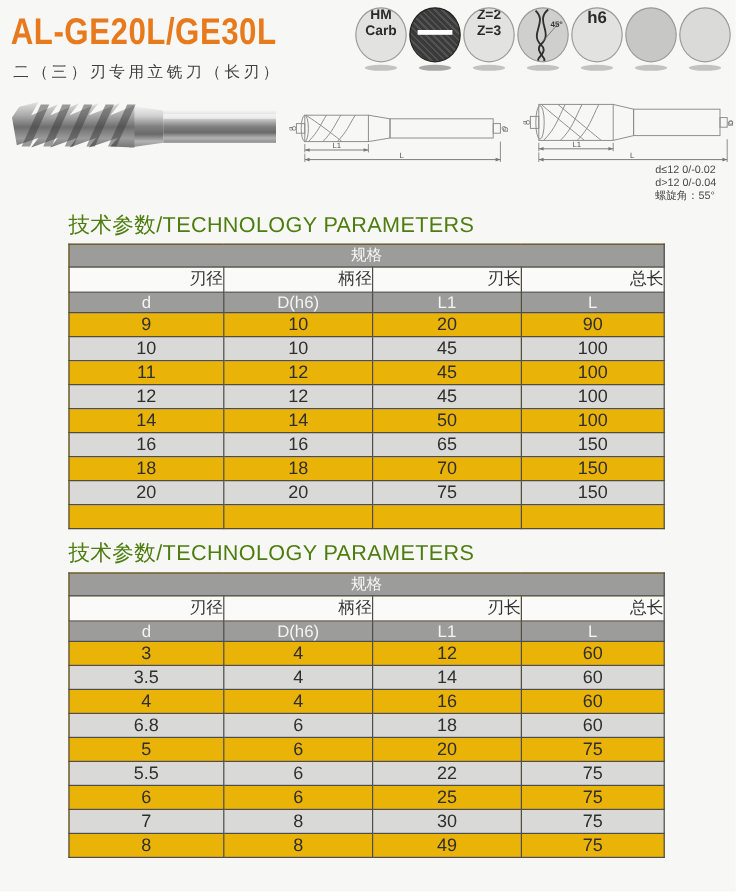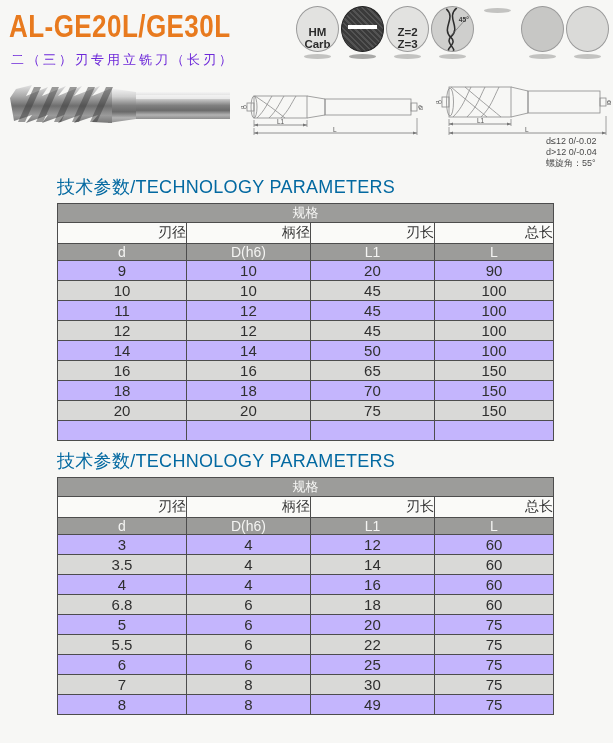--- a/index.html
+++ b/index.html
@@ -7,56 +7,56 @@
     position:relative;width:613px;height:743px;background:#f7f7f5;
     font-family:"Liberation Sans",sans-serif;overflow:hidden;color:#333;
   }
   
   .title{
     position:absolute;left:9px;top:9px;font-size:31px;font-weight:bold;
     color:#e87a1e;transform:scaleX(.84);transform-origin:left top;white-space:nowrap;
     letter-spacing:0.5px;
   }
   .subtitle{
-    position:absolute;left:11px;top:51px;font-size:13px;color:#6d28d9;letter-spacing:3px;
+    position:absolute;left:11px;top:51px;font-size:13px;color:#404040;letter-spacing:3px;
   }
   
   .badges{position:absolute;top:6px;right:3px;display:flex;}
   .badge{width:45px;text-align:center;}
   .circle{
     width:43px;height:46px;border-radius:50%;border:1px solid #9a9a9a;
     background:#e2e2e0;box-sizing:border-box;display:flex;flex-direction:column;
-    align-items:center;justify-content:flex-end;font-weight:bold;font-size:11.5px;
+    align-items:center;justify-content:flex-start;font-weight:bold;font-size:11.5px;
     color:#2b2b2b;line-height:1.1;position:relative;margin:0 auto;overflow:hidden;
   }
   .circle.medium{background:#c7c7c5;}
   .circle.lighter{background:#dadad8;}
   .circle.helix{background:#cfcfcd;padding:0;}
   .circle.carbon{
     background:#3a3a3a;border-color:#222;
     background-image:repeating-linear-gradient(45deg,rgba(255,255,255,.13) 0 1.5px,rgba(0,0,0,0) 1.5px 4px);
   }
   .carbon-bar{position:absolute;left:6px;right:6px;top:18px;height:4px;background:#fff;}
   .shadow{width:27px;height:5px;border-radius:50%;background:#c3c3c1;margin:2px auto 0;}
   .badge.dark .shadow{background:#a8a8a6;}
   
   .photo{position:absolute;left:8px;top:84px;width:224px;height:42px;}
   .drawing{position:absolute;}
   .d1{left:241px;top:84px;width:184px;height:52px;}
   .d2{left:436px;top:77px;width:176px;height:60px;}
   svg text{font-family:"Liberation Sans",sans-serif;}
   .notes{position:absolute;left:546px;top:136px;font-size:9px;color:#4a4a4a;line-height:11px;white-space:nowrap;}
   
-  .heading{position:absolute;left:57px;font-size:18px;color:#0369a1;letter-spacing:.3px;white-space:nowrap;}
+  .heading{position:absolute;left:57px;font-size:18px;color:#4d7c0f;letter-spacing:.3px;white-space:nowrap;}
   .h1{top:175px;}
   .h2{top:449px;}
   .tablewrap{position:absolute;left:57px;width:497px;}
   .t1{top:203px;}
   .t2{top:477px;}
-  table.spec-table{width:100%;border-collapse:collapse;background:#c4b5fd;border:1px solid #4d4d4d;}
+  table.spec-table{width:100%;border-collapse:collapse;background:#eab308;border:1px solid #4d4d4d;}
   .spec-table th,.spec-table td{
     border:1px solid #4d4d4d;text-align:center;padding:0;font-weight:normal;color:#2f2f2f;
   }
   .spec-table .ghead{background:#9c9c9a;color:#f6f6f4;font-size:13px;height:17px;}
   .spec-table .chead{background:#fafaf8;font-size:14px;height:20px;color:#333;text-align:right;}
   .spec-table .shead{background:#9c9c9a;color:#f4f4f2;font-size:14px;height:16px;}
   .spec-table td{font-size:15px;height:19px;}
   .spec-table tr.alt td{background:#d9d9d7;}
 </style>
 </head>
@@ -93,20 +93,23 @@
         <svg width="43" height="46" viewBox="0 0 43 46">
           <path d="M15,2 C26,12 9,22 20,32 C27,38 14,44 18,46" fill="none" stroke="#2e2e2e" stroke-width="1.6"></path>
           <path d="M26,1 C14,11 31,21 20,31 C13,37 26,44 22,46" fill="none" stroke="#2e2e2e" stroke-width="1.6"></path>
           <path d="M20,30 L36,12" stroke="#6a6a6a" stroke-width="0.7"></path>
           <text x="28" y="16" font-size="7" fill="#3a3a3a" font-weight="bold">45°</text>
         </svg>
       </div>
       <div class="shadow"></div>
     </div>
     <div class="badge">
+      <div class="circle">
+        <span style="font-size:14px">h6</span>
+      </div>
       <div class="shadow"></div>
     </div>
     <div class="badge">
       <div class="circle medium"></div>
       <div class="shadow"></div>
     </div>
     <div class="badge">
       <div class="circle lighter"></div>
       <div class="shadow"></div>
     </div>

